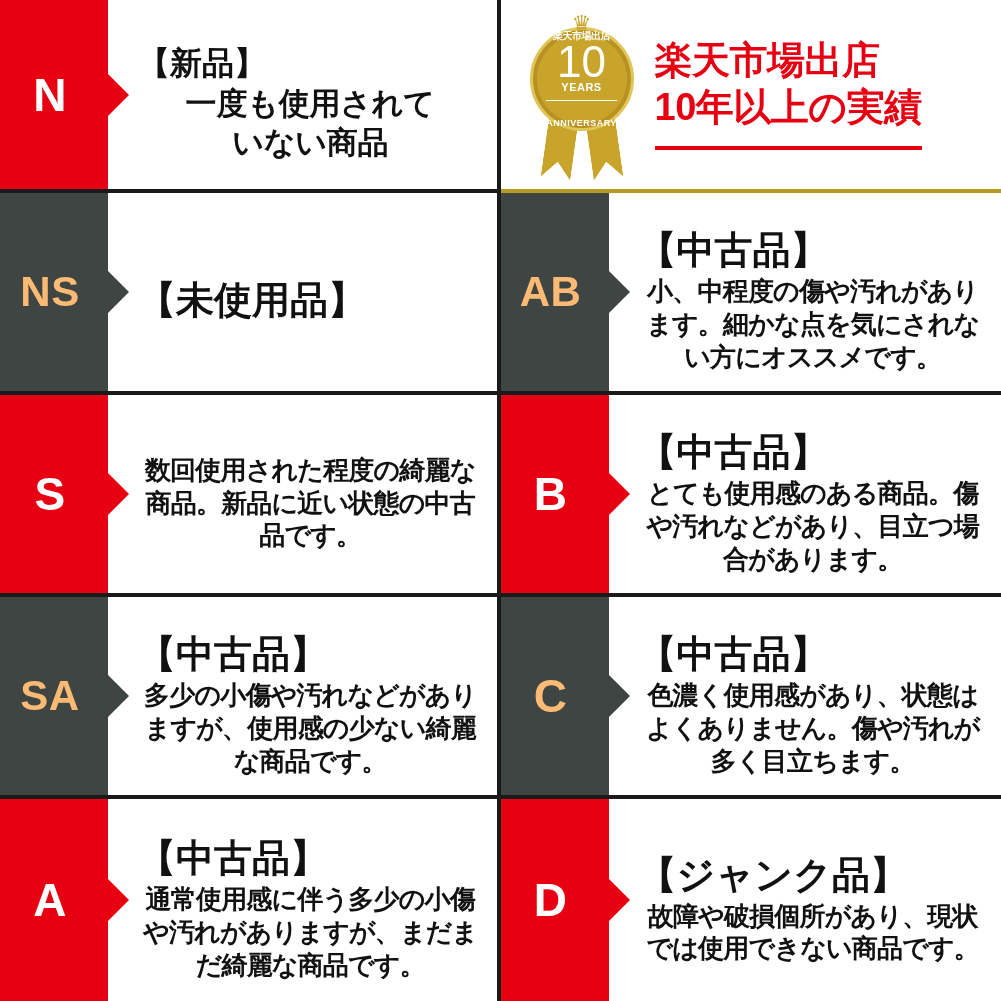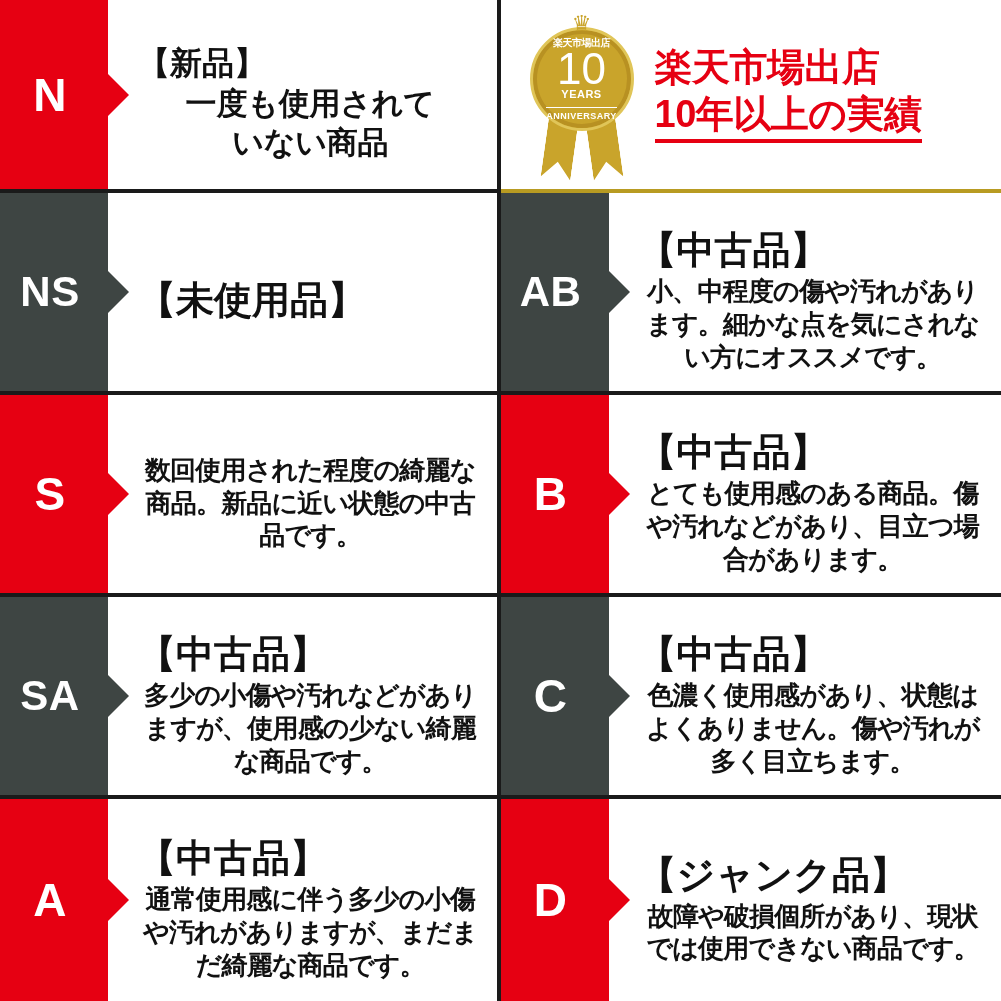--- a/index.html
+++ b/index.html
@@ -63,21 +63,21 @@
     transform: translateY(-50%);
     width: 0; height: 0;
     border-top: 22px solid transparent;
     border-bottom: 22px solid transparent;
     border-left: 22px solid currentColor;
     z-index: 3;
   }
   .chip.red { background: #e60012; color: #e60012; }
   .chip.red .glyph { color: #ffffff; }
   .chip.gray { background: #3e4543; color: #3e4543; }
-  .chip.gray .glyph { color: #ffffff; }
+  .chip.gray .glyph { color: #fdba74; }
 
   .body {
     flex: 1 1 auto;
     padding: 28px 14px 10px 30px;
     display: flex;
     flex-direction: column;
     justify-content: center;
   }
   .body .title {
     font-size: 38px;
@@ -170,39 +170,39 @@
     font-weight: bold;
     letter-spacing: 0.5px;
     margin-top: -2px;
   }
   .badge .seal .anniv {
     font-size: 9px;
     font-weight: bold;
     letter-spacing: 0.5px;
     margin-top: 7px;
     border-top: 1px solid #ffffff;
-    padding-top: 3px;
+    padding-top: 17px;
   }
   .promo-text {
     display: flex;
     flex-direction: column;
     justify-content: center;
     gap: 4px;
   }
   .promo-text .line {
     font-size: 38px;
     font-weight: bold;
     color: #e60012;
     line-height: 1.12;
     white-space: nowrap;
     letter-spacing: -0.5px;
   }
   .promo-text .line.l2 {
     border-bottom: 4px solid #e60012;
-    padding-bottom: 4px;
+    padding-bottom: 18px;
   }
 </style>
 </head>
 <body>
 
 <div class="sheet">
   <div class="grid">
 
     <div class="cell row1">
       <div class="chip red">

